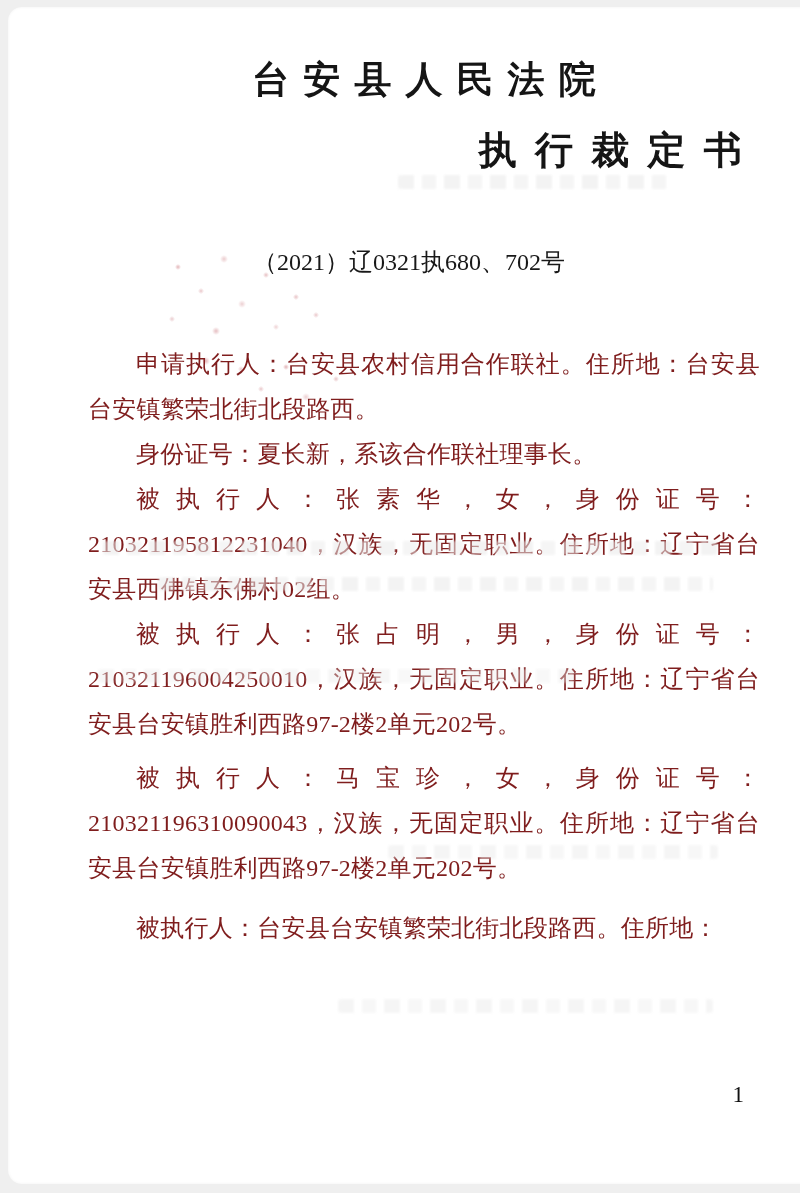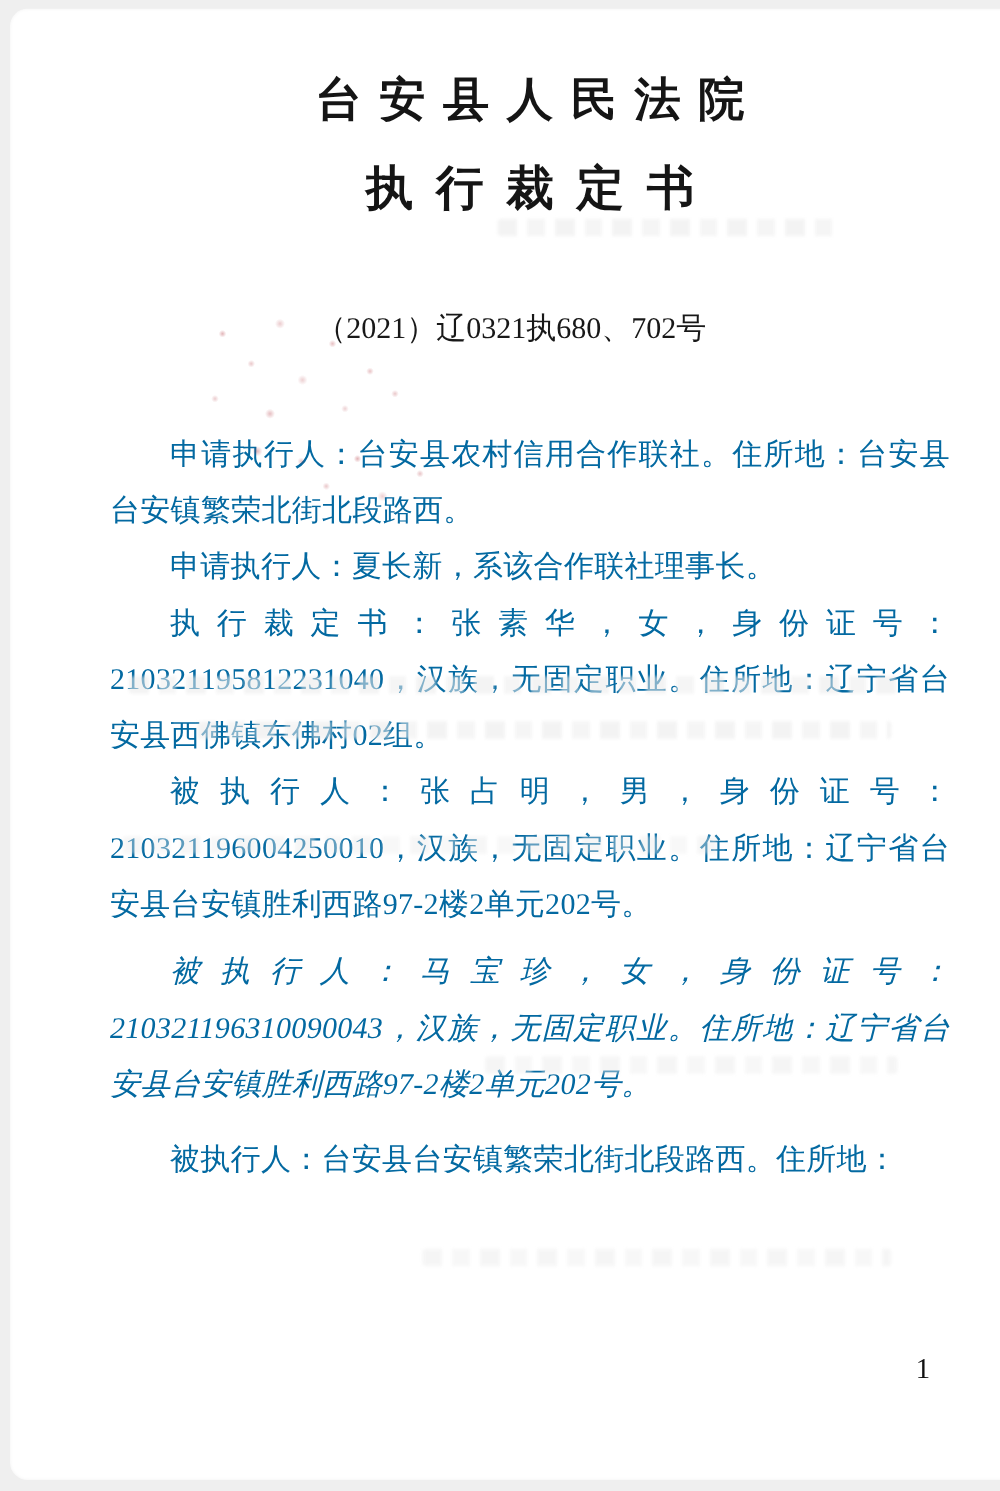--- a/index.html
+++ b/index.html
@@ -35,44 +35,44 @@
     font-weight: bold;
     text-align: center;
     letter-spacing: 0.38em;
     padding-left: 0.38em;
     color: #151515;
   }
   .doc-type {
     margin: 20px 0 0 0;
     font-size: 38px;
     font-weight: bold;
-    text-align: center;
+    text-align: right;
     letter-spacing: 0.48em;
     padding-left: 0.48em;
     color: #151515;
   }
   .case-number {
     margin: 70px 30px 0 0;
     text-align: center;
     font-size: 24px;
     color: #181818;
   }
   .body-text {
     margin-top: 64px;
   }
   .body-text p {
     margin: 0;
     font-size: 24px;
     line-height: 45px;
     text-align: justify;
     text-indent: 2em;
-    color: #0369a1;
+    color: #7f1d1d;
     letter-spacing: 0.01em;
   }
-  .body-text p.gap-sm { margin-top: 9px; font-style: italic; }
+  .body-text p.gap-sm { margin-top: 9px; }
   .body-text p.gap-md { margin-top: 15px; }
   .page-number {
     position: absolute;
     right: 96px;
     bottom: 76px;
     font-size: 23px;
     color: #111;
   }
   
   .stamp-speckle {
@@ -131,22 +131,22 @@
     <h2 class="doc-type">执行裁定书</h2>
 
     <div class="bleed bleed-1"></div>
 
     <div class="case-number">（2021）辽0321执680、702号</div>
 
     <div class="stamp-speckle"></div>
 
     <div class="body-text">
       <p>申请执行人：台安县农村信用合作联社。住所地：台安县台安镇繁荣北街北段路西。</p>
-      <p>申请执行人：夏长新，系该合作联社理事长。</p>
-      <p>执行裁定书：张素华，女，身份证号：210321195812231040，汉族，无固定职业。住所地：辽宁省台安县西佛镇东佛村02组。</p>
+      <p>身份证号：夏长新，系该合作联社理事长。</p>
+      <p>被执行人：张素华，女，身份证号：210321195812231040，汉族，无固定职业。住所地：辽宁省台安县西佛镇东佛村02组。</p>
       <p>被执行人：张占明，男，身份证号：210321196004250010，汉族，无固定职业。住所地：辽宁省台安县台安镇胜利西路97-2楼2单元202号。</p>
       <p class="gap-sm">被执行人：马宝珍，女，身份证号：210321196310090043，汉族，无固定职业。住所地：辽宁省台安县台安镇胜利西路97-2楼2单元202号。</p>
       <p class="gap-md">被执行人：台安县台安镇繁荣北街北段路西。住所地：</p>
     </div>
 
     <div class="bleed bleed-2"></div>
     <div class="bleed bleed-3"></div>
     <div class="bleed bleed-4"></div>
     <div class="bleed bleed-5"></div>
     <div class="bleed bleed-6"></div>

